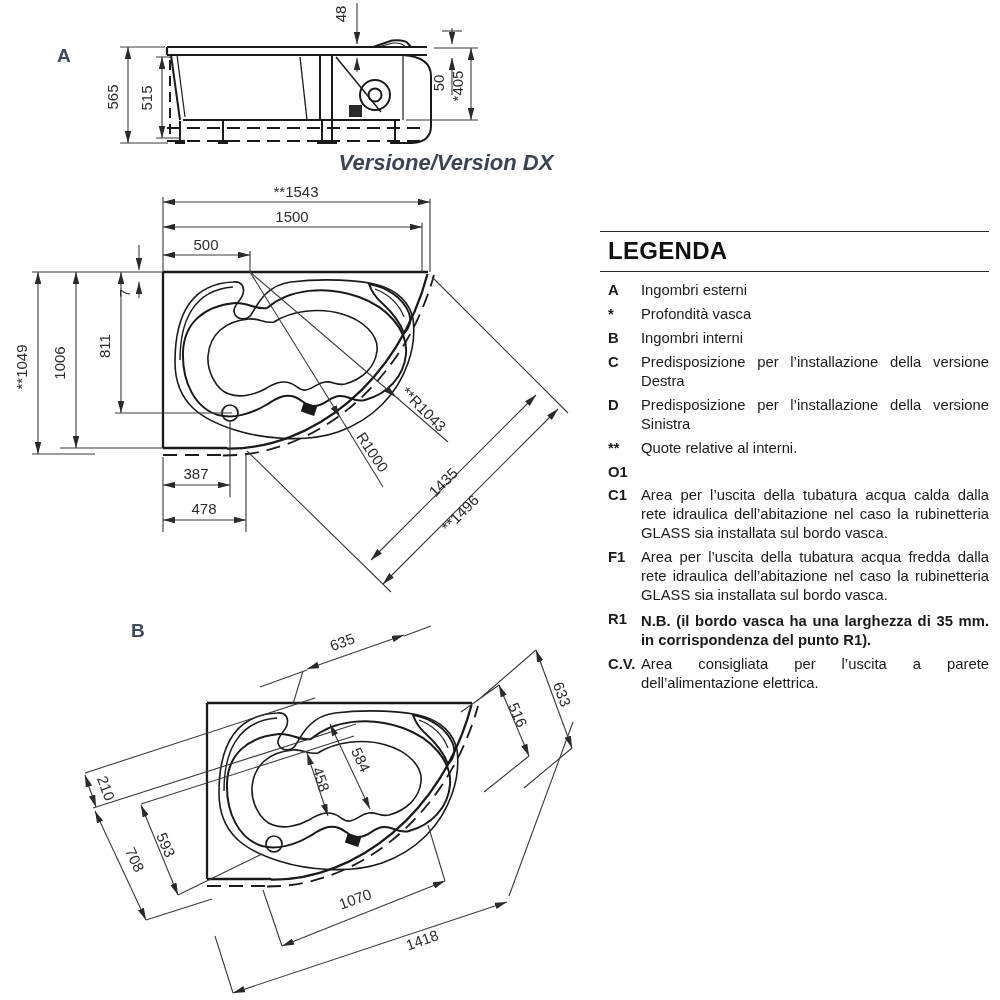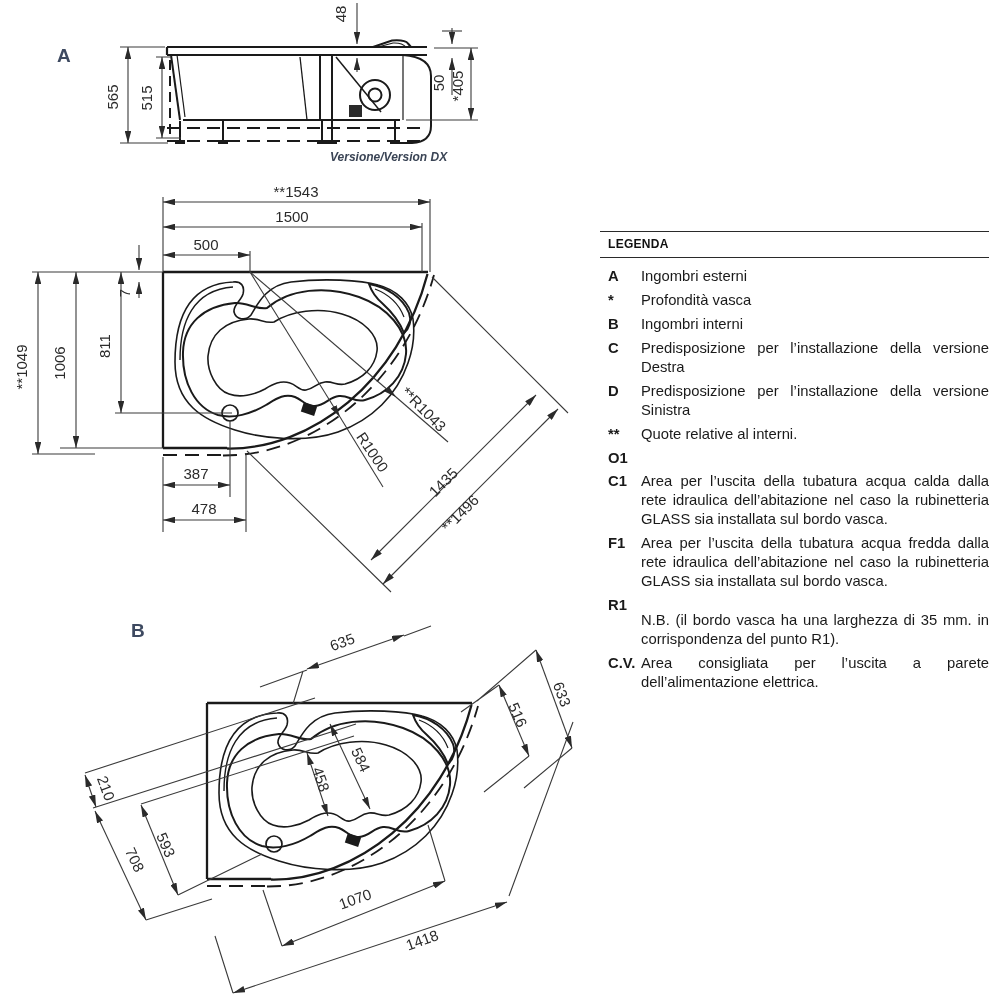--- a/index.html
+++ b/index.html
@@ -1,30 +1,30 @@
 <!DOCTYPE html>
 <html><head>
 <meta charset="utf-8">
 <style>
   html,body{margin:0;padding:0;background:#ffffff;}
   .canvas{position:relative;width:1000px;height:1000px;background:#ffffff;overflow:hidden;
           font-family:"Liberation Sans", sans-serif;color:#1a1a1a;}
   .view-label{position:absolute;font-size:19px;font-weight:bold;color:#3d4960;}
-  .caption{position:absolute;left:330px;top:150px;width:232px;text-align:left;
-           font-size:12px;font-weight:bold;font-style:italic;color:#3a4455;}
+  .caption{position:absolute;left:330px;top:150px;width:232px;text-align:center;
+           font-size:22px;font-weight:bold;font-style:italic;color:#3a4455;}
   svg{position:absolute;overflow:visible;}
   svg text{font-family:"Liberation Sans", sans-serif;font-size:15px;fill:#2b2b2b;}
   .legend{position:absolute;left:600px;top:231px;width:389px;}
   .legend .rule{border-top:1.6px solid #2a2a2a;height:0;}
-  .legend .title{font-size:12px;font-weight:bold;color:#111;padding:5px 0 6px 8px;letter-spacing:.3px;}
+  .legend .title{font-size:24px;font-weight:bold;color:#111;padding:5px 0 6px 8px;letter-spacing:.3px;}
   .legend .items{margin-top:9px;display:flex;flex-direction:column;gap:5px;}
   .legend .item{display:grid;grid-template-columns:41px 1fr;font-size:14.8px;line-height:1.28;}
   .legend .key{font-weight:bold;padding-left:8px;}
   .legend .txt{text-align:justify;}
-  .legend .note{grid-column:2;font-weight:normal;text-align:justify;margin-top:15px;}
+  .legend .note{grid-column:2;font-weight:bold;text-align:justify;margin-top:2px;}
   .ln{stroke:#1a1a1a;fill:none;}
   .dm{stroke:#3a3a3a;stroke-width:1.1;fill:none;}
 </style>
 </head>
 <body>
 
 <div class="canvas">
 
   <div class="view-label" style="left:57px;top:45px;">A</div>
 

